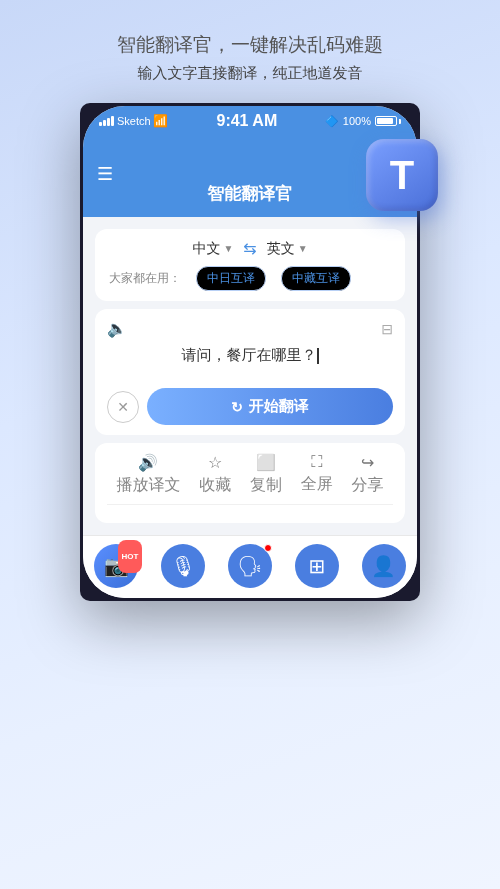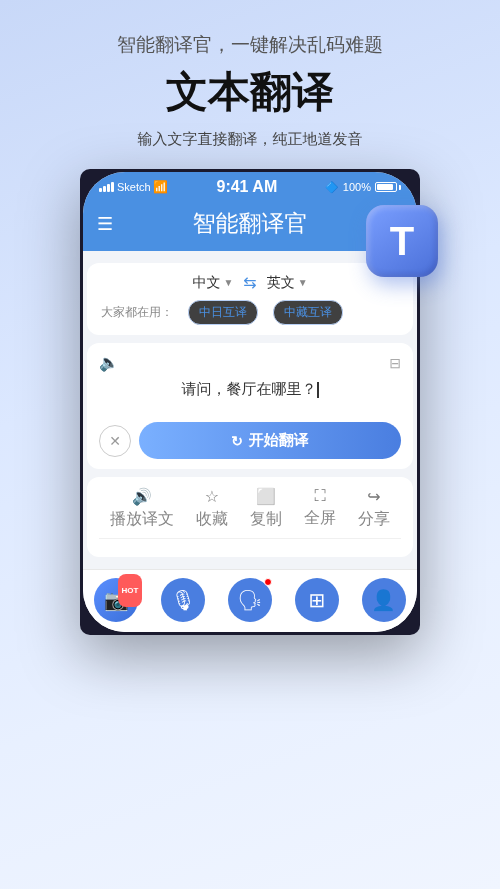--- a/index.html
+++ b/index.html
@@ -101,28 +101,29 @@
       position: relative;
     }
     .app-header-icon {
       position: absolute;
       left: 14px;
       color: white;
       font-size: 18px;
     }
     .app-header-title {
       color: white;
-      font-size: 23px;
-      font-weight: 400;
+      font-size: 17px;
+      font-weight: 700;
+      margin-top: 40px;
     }
 
     
     .content-area {
       background: #f2f4f8;
-      padding: 12px 4px;
+      padding: 12px 12px;
     }
 
     
     .lang-selector {
       background: white;
       border-radius: 12px;
       padding: 10px 14px;
       margin-bottom: 8px;
     }
     .lang-row {
@@ -148,21 +149,21 @@
       gap: 15px;
       font-size: 12px;
     }
     .quick-label { color: #888; }
     .tag {
       padding: 3px 10px;
       border-radius: 12px;
       font-size: 12px;
       color: #4a90e2;
       border: 1px solid #b8d0f5;
-      background: #404040;
+      background: #000000;
     }
 
     
     .input-area {
       background: white;
       border-radius: 12px;
       padding: 10px 12px;
       margin-bottom: 8px;
     }
     .input-top {
@@ -341,21 +342,20 @@
     }
 
     .wifi-icon { font-size: 12px; }
     .bt-icon { font-size: 11px; }
   </style>
 </head>
 <body>
 
 <div class="top-section">
   <div class="top-subtitle">智能翻译官，一键解决乱码难题</div>
-  <div class="top-title">文本翻译</div>
   <div class="top-desc">输入文字直接翻译，纯正地道发音</div>
 </div>
 
 <div class="phone-wrapper">
 
   <div class="t-icon">
     <span>T</span>
   </div>
 
   <div class="phone-frame">

